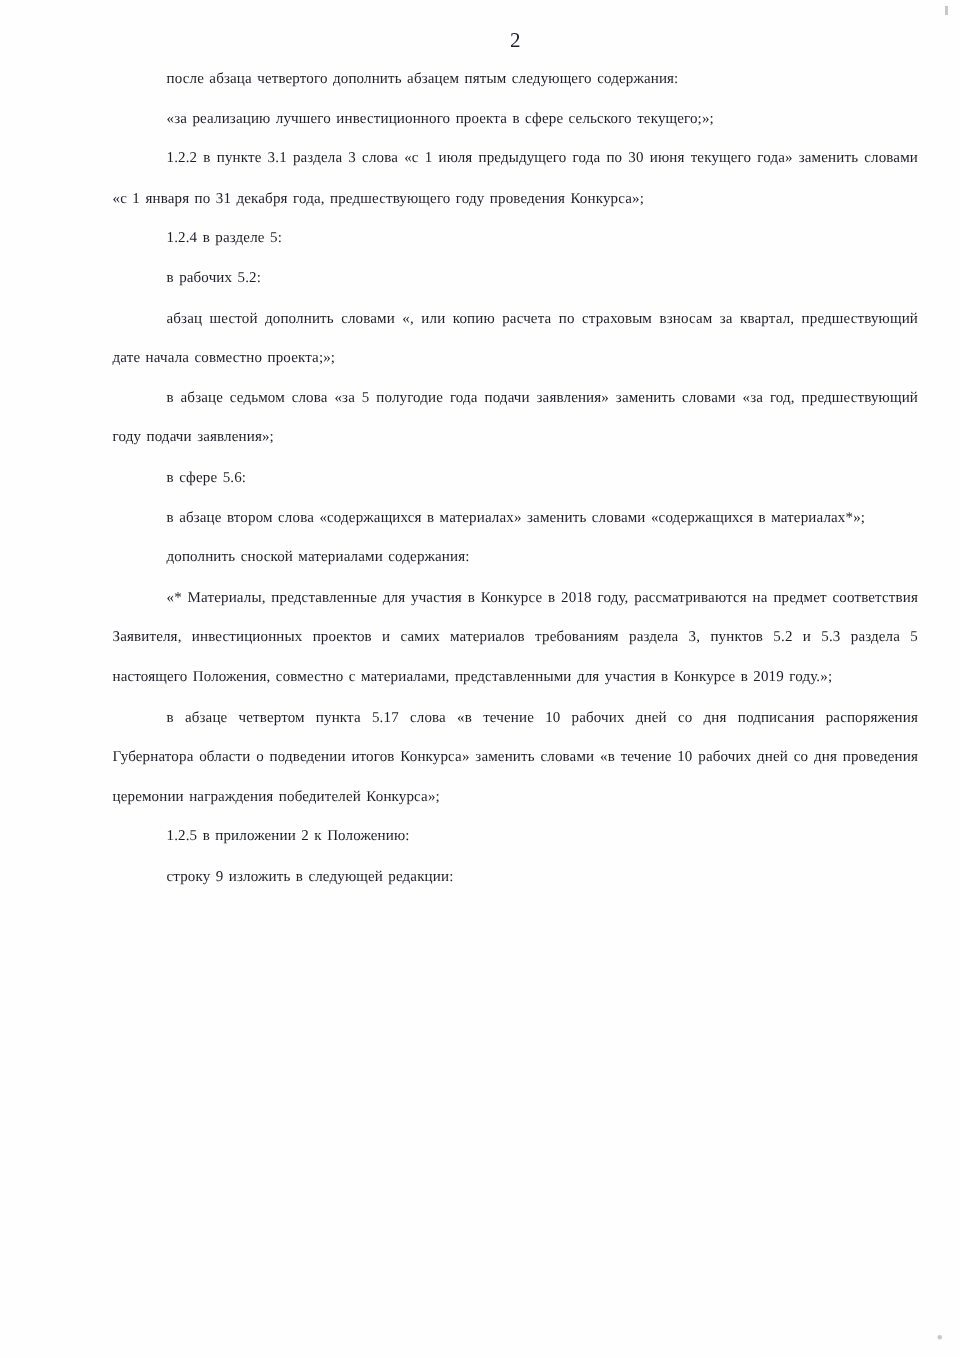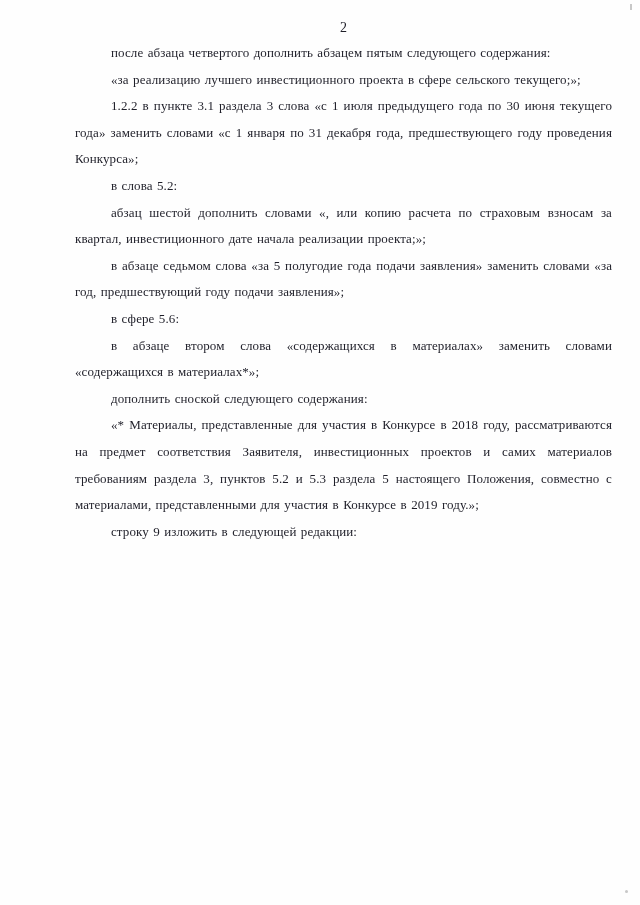--- a/index.html
+++ b/index.html
@@ -23,21 +23,21 @@
     margin-left: 75px;
     text-align: center;
     font-size: 14px;
   }
   .content {
     margin: 4px 28px 0 75px;
     width: 537px;
   }
   .content p {
     margin: 0;
-    font-size: 13px;
+    font-size: 10px;
     line-height: 26.6px;
     text-align: justify;
     text-indent: 36px;
     letter-spacing: 0.1px;
     word-spacing: 1px;
   }
   .scan-mark {
     position: absolute;
     background: #9a9a9a;
     opacity: 0.55;
@@ -62,22 +62,25 @@
 <div class="page">
   <span class="scan-mark top-right"></span>
   <span class="scan-mark bottom-right"></span>
 
   <div class="page-number">2</div>
 
   <div class="content">
     <p>после абзаца четвертого дополнить абзацем пятым следующего содержания:</p>
     <p>«за реализацию лучшего инвестиционного проекта в сфере сельского текущего;»;</p>
     <p>1.2.2 в пункте 3.1 раздела 3 слова «с 1 июля предыдущего года по 30 июня текущего года» заменить словами «с 1 января по 31 декабря года, предшествующего году проведения Конкурса»;</p>
-    <p>в слова 5.2:</p>
-    <p>абзац шестой дополнить словами «, или копию расчета по страховым взносам за квартал, инвестиционного дате начала реализации проекта;»;</p>
+    <p>1.2.4 в разделе 5:</p>
+    <p>в рабочих 5.2:</p>
+    <p>абзац шестой дополнить словами «, или копию расчета по страховым взносам за квартал, предшествующий дате начала совместно проекта;»;</p>
     <p>в абзаце седьмом слова «за 5 полугодие года подачи заявления» заменить словами «за год, предшествующий году подачи заявления»;</p>
     <p>в сфере 5.6:</p>
     <p>в абзаце втором слова «содержащихся в материалах» заменить словами «содержащихся в материалах*»;</p>
-    <p>дополнить сноской следующего содержания:</p>
+    <p>дополнить сноской материалами содержания:</p>
     <p>«* Материалы, представленные для участия в Конкурсе в 2018 году, рассматриваются на предмет соответствия Заявителя, инвестиционных проектов и самих материалов требованиям раздела 3, пунктов 5.2 и 5.3 раздела 5 настоящего Положения, совместно с материалами, представленными для участия в Конкурсе в 2019 году.»;</p>
+    <p>в абзаце четвертом пункта 5.17 слова «в течение 10 рабочих дней со дня подписания распоряжения Губернатора области о подведении итогов Конкурса» заменить словами «в течение 10 рабочих дней со дня проведения церемонии награждения победителей Конкурса»;</p>
+    <p>1.2.5 в приложении 2 к Положению:</p>
     <p>строку 9 изложить в следующей редакции:</p>
   </div>
 </div>
 
 </body></html>

